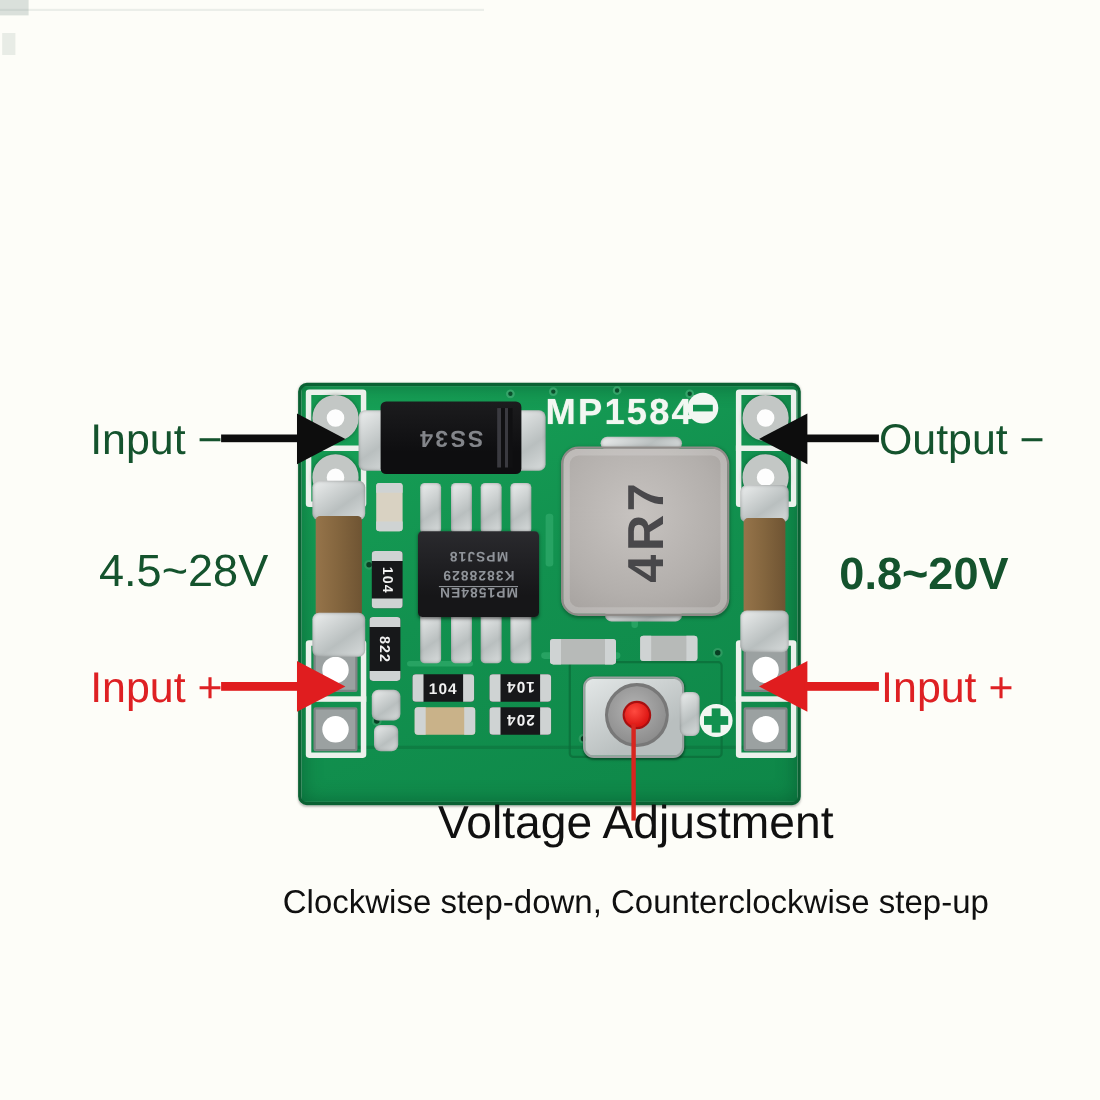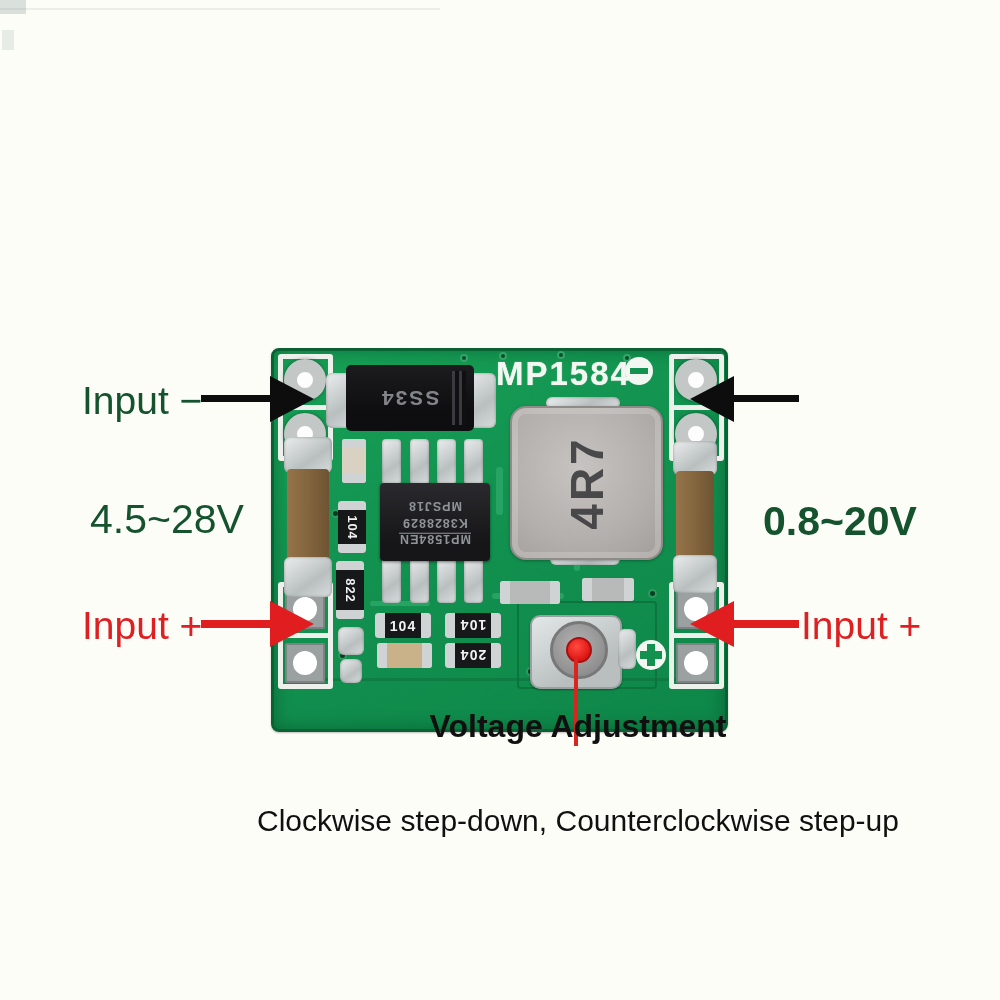--- a/index.html
+++ b/index.html
@@ -111,21 +111,21 @@
   .arrow-line.redl{background:#e01d1f;height:8px;}
   .ah-right{position:absolute;width:0;height:0;border-top:23px solid transparent;
         border-bottom:23px solid transparent;border-left:44px solid #0d0d0d;}
   .ah-left{position:absolute;width:0;height:0;border-top:23px solid transparent;
         border-bottom:23px solid transparent;border-right:44px solid #0d0d0d;}
   .ah-right.redh{border-left-color:#e01d1f;}
   .ah-left.redh{border-right-color:#e01d1f;}
 
   .callout-line{position:absolute;left:574px;top:658px;width:4px;height:88px;background:#d8251f;}
   .center-text{position:absolute;left:578px;transform:translateX(-50%);white-space:nowrap;color:#101010;}
-  .callout-title{top:708px;font-size:32px;font-weight:bold;}
+  .callout-title{top:724px;font-size:42px;font-weight:normal;}
   .callout-sub{top:804px;font-size:30px;}
 </style>
 </head>
 <body>
 
 <div class="canvas">
 
   <div class="artifact" style="left:0;top:0;width:26px;height:14px;"></div>
   <div class="artifact" style="left:2px;top:30px;width:12px;height:20px;opacity:.6;"></div>
   <div class="artifact" style="left:0;top:8px;width:440px;height:2px;opacity:.5;"></div>
@@ -273,20 +273,21 @@
     <div class="pot-rotor"></div>
     <div class="pot-dot"></div>
   </div>
 
   <div class="lbl lbl-io" style="left:82px;top:379px;">Input −</div>
   <div class="arrow-line" style="left:201px;top:395px;width:74px;"></div>
   <div class="ah-right" style="left:270px;top:376px;"></div>
 
   <div class="ah-left" style="left:690px;top:376px;"></div>
   <div class="arrow-line" style="left:731px;top:395px;width:68px;"></div>
+  <div class="lbl lbl-io" style="left:799px;top:379px;">Output −</div>
 
   <div class="lbl lbl-range" style="left:90px;top:496px;">4.5~28V</div>
   <div class="lbl lbl-range" style="left:763px;top:498px;font-weight:bold;">0.8~20V</div>
 
   <div class="lbl lbl-io red" style="left:82px;top:604px;">Input +</div>
   <div class="arrow-line redl" style="left:201px;top:620px;width:74px;"></div>
   <div class="ah-right redh" style="left:270px;top:601px;"></div>
 
   <div class="ah-left redh" style="left:690px;top:601px;"></div>
   <div class="arrow-line redl" style="left:731px;top:620px;width:68px;"></div>

